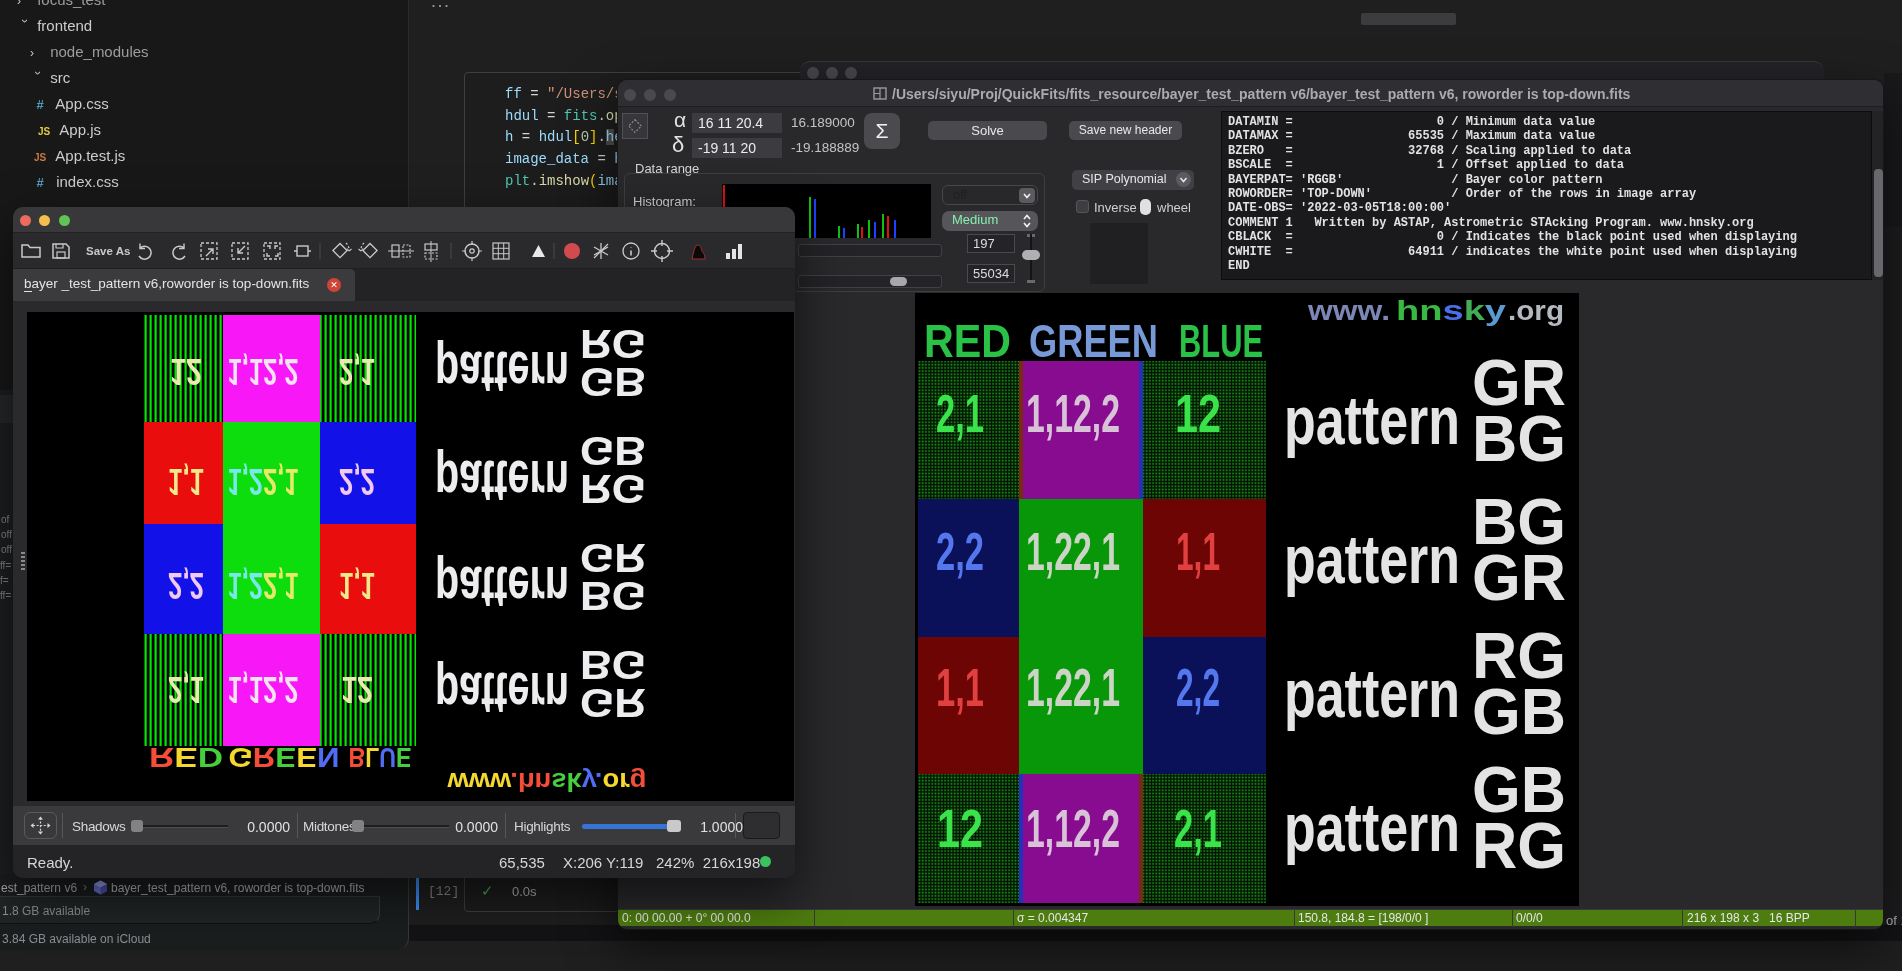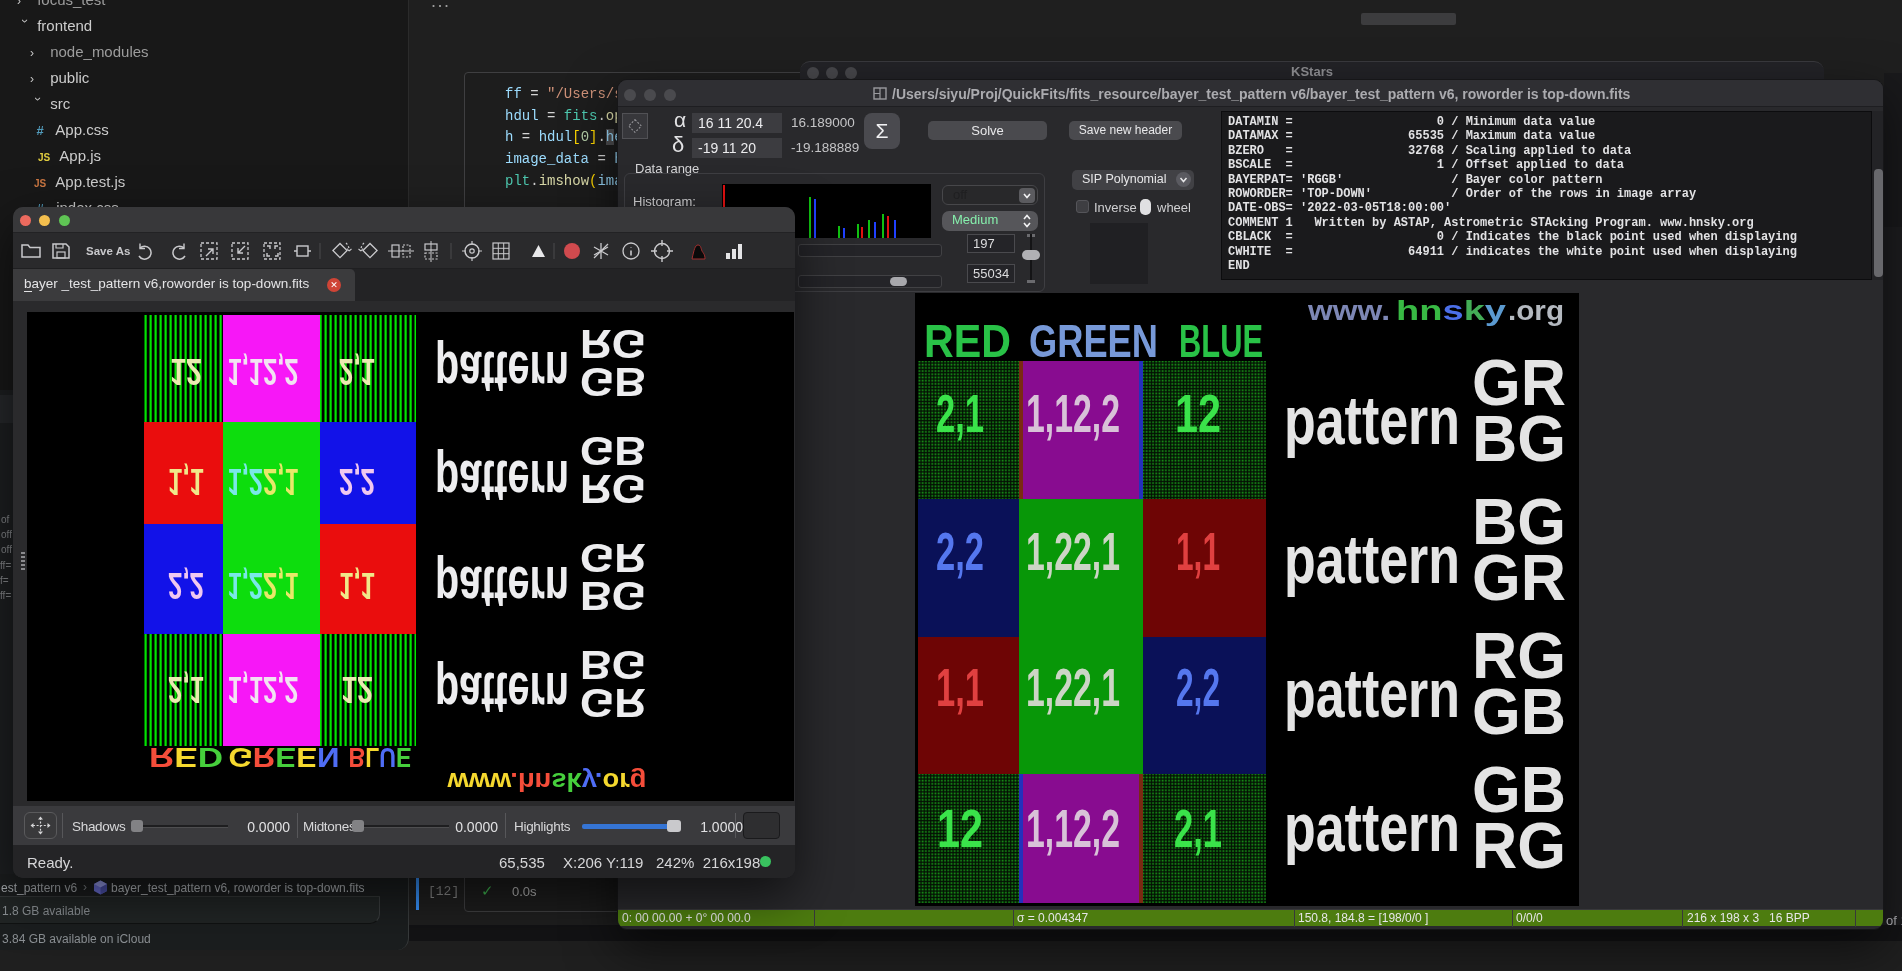--- a/index.html
+++ b/index.html
@@ -15,21 +15,20 @@
 <div class="abs" id="sidebar" style="left:0;top:0;width:409px;height:880px;background:#181818;border-right:1px solid #2b2b2b;"></div>
 <div class="abs" id="tree" style="left:0;top:-13px;width:409px;color:#cccccc;font-size:15px;">
   <style>
     .trow{position:relative;height:26px;line-height:26px;white-space:nowrap;}
     .chev{display:inline-block;width:16px;color:#c5c5c5;font-size:12px;transform-origin:center;}
     .fico{display:inline-block;width:24px;font-weight:bold;text-align:center;}
   </style>
   <div class="trow" style="padding-left:17px;color:#9d9d9d;"><span class="chev">›</span> focus_test</div>
   <div class="trow" style="padding-left:17px;"><span class="chev" style="transform:rotate(90deg);">›</span> frontend</div>
   <div class="trow" style="padding-left:30px;color:#9d9d9d;"><span class="chev">›</span> node_modules</div>
-  <div class="trow" style="padding-left:30px;"><span class="chev">›</span> public</div>
   <div class="trow" style="padding-left:30px;"><span class="chev" style="transform:rotate(90deg);">›</span> src</div>
   <div class="trow" style="padding-left:28px;"><span class="fico" style="color:#519aba;font-size:13px;">#</span> App.css</div>
   <div class="trow" style="padding-left:32px;"><span class="fico" style="color:#e0cc3f;font-size:10px;">JS</span> App.js</div>
   <div class="trow" style="padding-left:28px;"><span class="fico" style="color:#cb7742;font-size:10px;">JS</span> App.test.js</div>
   <div class="trow" style="padding-left:28px;"><span class="fico" style="color:#519aba;font-size:13px;">#</span> index.css</div>
 </div>
 <div class="abs" style="left:431px;top:-9px;color:#9d9d9d;font-size:18px;letter-spacing:1.5px;">...</div>
 
 <div class="abs" style="left:464px;top:72px;width:441px;height:840px;border:1px solid #3f3f41;border-radius:4px;background:#1d1d1d;"></div>
 <div class="abs" style="left:416px;top:874px;width:3px;height:36px;background:#3794ff;"></div>
@@ -46,21 +45,20 @@
 <div class="abs" style="left:1361px;top:13px;width:95px;height:12px;background:#3c3c3e;border-radius:2px;"></div>
 
 <div class="abs" style="left:1884px;top:73px;width:18px;height:154px;background:#19191b;"></div>
 <div class="abs" style="left:1884px;top:227px;width:18px;height:703px;background:#1d1d1f;"></div>
 
 <div class="abs" style="left:800px;top:61px;width:1024px;height:877px;background:#1b1b1d;border-radius:10px 10px 0 0;"></div>
 <div class="abs" style="left:800px;top:61px;width:1024px;height:25px;background:#232327;border-radius:10px 10px 0 0;border-top:1px solid #3a3a3e;"></div>
 <div class="abs" style="left:807px;top:67px;width:12px;height:12px;background:#47474b;border-radius:50%;"></div>
 <div class="abs" style="left:826px;top:67px;width:12px;height:12px;background:#47474b;border-radius:50%;"></div>
 <div class="abs" style="left:845px;top:67px;width:12px;height:12px;background:#47474b;border-radius:50%;"></div>
-<div class="abs" style="left:800px;top:64px;width:1024px;text-align:center;font-size:13px;font-weight:bold;color:#8f8f93;">KStars</div>
 
 <div class="abs" style="left:0;top:925px;width:1902px;height:16px;background:#131315;"></div>
 
 <div class="abs" id="astap" style="left:617px;top:79px;width:1267px;height:851px;background:#29292c;border-radius:10px;box-shadow:0 18px 50px rgba(0,0,0,0.55);border:1px solid #161618;overflow:hidden;">
 
   <div class="abs" style="left:0;top:0;width:1267px;height:27px;background:#2f2f33;border-bottom:1px solid #1e1e21;"></div>
   <div class="abs" style="left:6px;top:9px;width:12px;height:12px;background:#4a4a4e;border-radius:50%;"></div>
   <div class="abs" style="left:26px;top:9px;width:12px;height:12px;background:#4a4a4e;border-radius:50%;"></div>
   <div class="abs" style="left:46px;top:9px;width:12px;height:12px;background:#4a4a4e;border-radius:50%;"></div>
   <svg class="abs" style="left:255px;top:7px;" width="14" height="13" viewBox="0 0 14 13">

